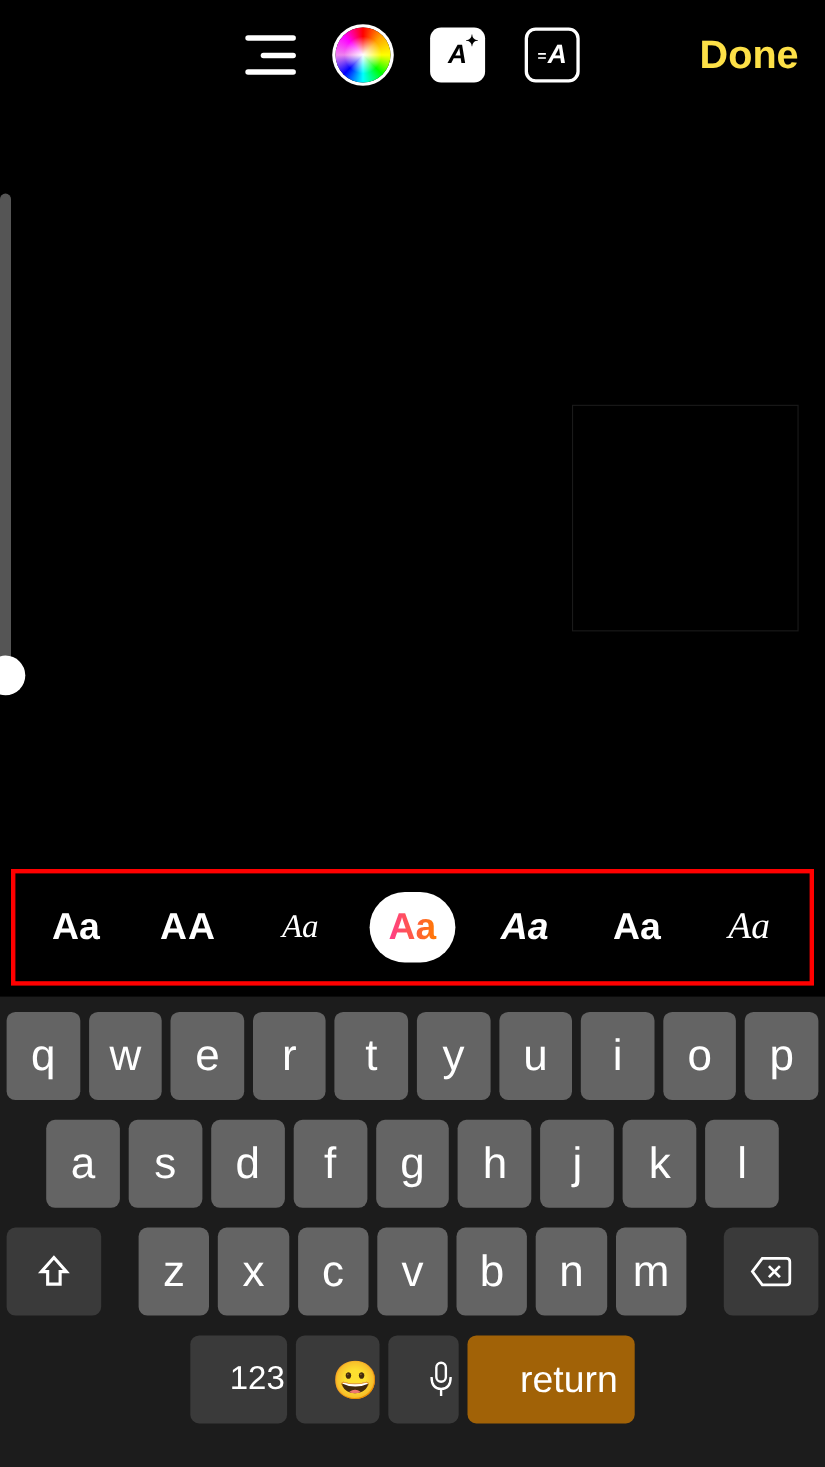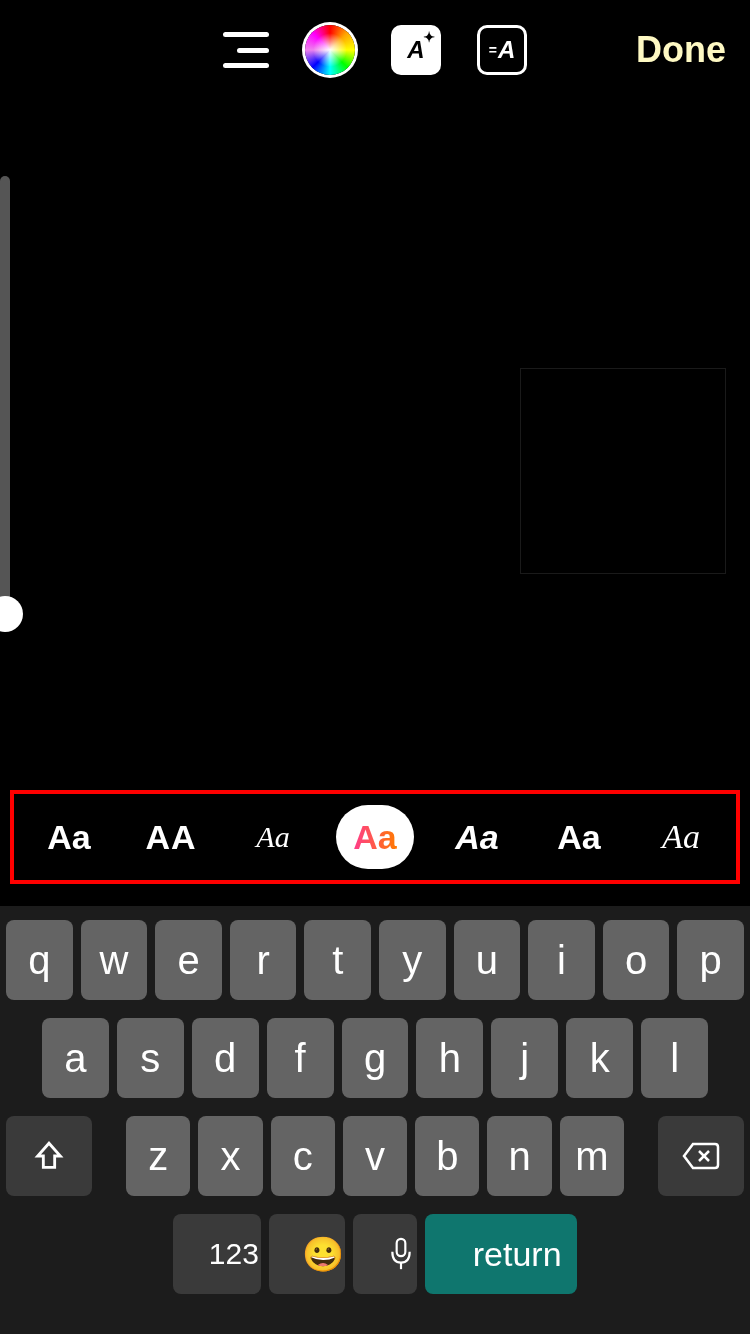--- a/index.html
+++ b/index.html
@@ -64,21 +64,21 @@
     position:absolute; top:4px; right:6px; font-size:14px; font-weight:900;
   }
   .icon-box.outline {
     background:#000; border:3px solid #fff; color:#fff;
   }
   .icon-box.outline .eq { font-size:14px; margin-right:1px; font-weight:900;}
   .icon-box .a-main { font-size:24px; font-weight:800; font-style:italic;}
 
   .done-btn {
     margin-left:auto;
-    color:#fef9c3;
+    color:#fde047;
     font-size:36px;
     font-weight:600;
     background:none; border:none;
   }
 
   
   .size-slider {
     position:absolute;
     left:0;
     top:176px;
@@ -102,21 +102,21 @@
     top:368px; left:520px;
     width:206px; height:206px;
     border:1px solid #1a1a1a;
   }
 
   
   .font-row-wrap {
     position:absolute;
     left:10px; right:10px;
     top:790px;
-    height:94px;
+    height:106px;
     border:4px solid #f00;
     display:flex;
     align-items:center;
     justify-content:space-around;
     padding:0 4px;
   }
   .font-opt {
     color:#fff;
     font-size:34px;
     width:78px; height:64px;
@@ -168,21 +168,21 @@
     font-family:inherit;
   }
   .krow.r2 { padding:0 36px; }
   .key.fn { background:#3a3a3a; flex:0 0 86px; font-size:30px;}
   .krow.r3 .spacer { flex:0 0 18px; }
   .bottom-row .key { height:80px;padding-left:33px; }
   .key.numbers { flex:0 0 88px; background:#3a3a3a; font-size:30px;}
   .key.emoji { flex:0 0 64px; background:#3a3a3a; font-size:34px;}
   .key.mic { flex:0 0 64px; background:#3a3a3a;}
   .key.space { flex:1; background:#646464; font-size:34px;}
-  .key.return { flex:0 0 152px; background:#0f766e; font-size:34px;}
+  .key.return { flex:0 0 152px; background:#a16207; font-size:34px;}
 
   svg { display:block; }
 </style>
 </head>
 <body>
 
 <div class="top-toolbar">
   <div class="toolbar-center">
     <div class="align-icon">
       <span></span>

